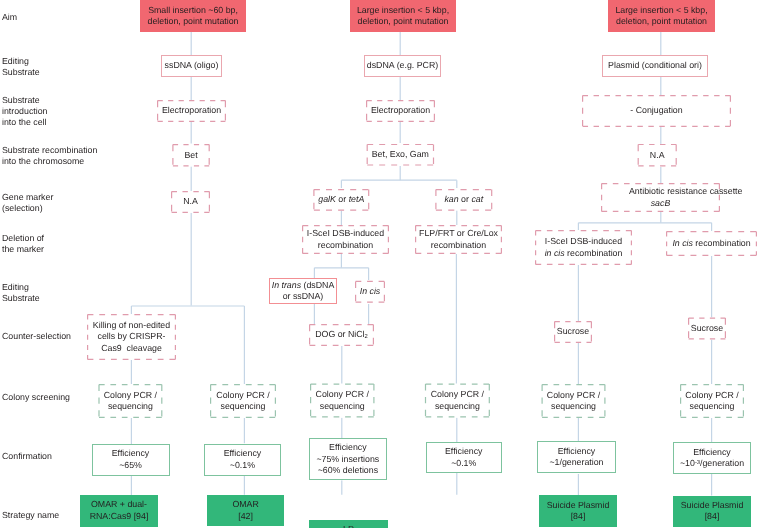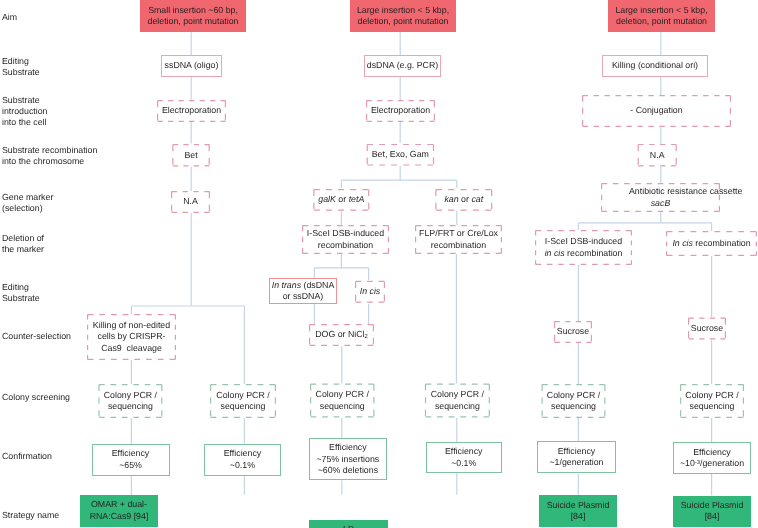--- a/index.html
+++ b/index.html
@@ -282,21 +282,21 @@
     <div class="node aim" style="left: 608px; top: 0px; width: 107px; height: 32px;">
       <span class="txt"><span style="display: block;">Large insertion &lt; 5 kbp,</span><span style="display: block;">deletion, point mutation</span></span>
     </div>
     <div class="node solid-red" style="left: 161px; top: 55px; width: 61px; height: 22px;">
       <span class="txt"><span style="display: block;">ssDNA (oligo)</span></span>
     </div>
     <div class="node solid-red" style="left: 364px; top: 55px; width: 77px; height: 22px;">
       <span class="txt"><span style="display: block;">dsDNA (e.g. PCR)</span></span>
     </div>
     <div class="node solid-red" style="left: 602px; top: 55px; width: 106px; height: 22px;">
-      <span class="txt"><span style="display: block;">Killing (conditional ori)</span></span>
+      <span class="txt"><span style="display: block;">Plasmid (conditional ori)</span></span>
     </div>
     <div class="node dash-red" style="left: 157px; top: 100px; width: 69px; height: 22px;">
       <span class="txt"><span style="display: block;">Electroporation</span></span>
     </div>
     <div class="node dash-red" style="left: 366px; top: 100px; width: 69px; height: 22px;">
       <span class="txt"><span style="display: block;">Electroporation</span></span>
     </div>
     <div class="node dash-red" style="left: 582px; top: 95px; width: 149px; height: 32px;">
       <span class="txt"><span style="display: block;">- Conjugation</span></span>
     </div>
@@ -382,20 +382,23 @@
       <span class="txt"><span style="display: block;">Efficiency</span><span style="display: block;">~0.1%</span></span>
     </div>
     <div class="node solid-green" style="left: 537px; top: 441px; width: 79px; height: 32px;">
       <span class="txt"><span style="display: block;">Efficiency</span><span style="display: block;">~1/generation</span></span>
     </div>
     <div class="node solid-green" style="left: 673px; top: 442px; width: 78px; height: 32px;">
       <span class="txt"><span style="display: block;">Efficiency</span><span style="display: block;">~10<sup>-3</sup>/generation</span></span>
     </div>
     <div class="node fill-green" style="left: 80px; top: 495px; width: 78px; height: 31.5px;">
       <span class="txt"><span style="display: block;">OMAR + dual-</span><span style="display: block;">RNA:Cas9 [94]</span></span>
+    </div>
+    <div class="node fill-green" style="left: 206.8px; top: 494.8px; width: 77.6px; height: 31.7px;">
+      <span class="txt"><span style="display: block;">OMAR</span><span style="display: block;">[42]</span></span>
     </div>
     <div class="node fill-green" style="left: 309px; top: 494.8px; width: 79px; height: 31.7px; margin-top: 25px;">
       <span class="txt"><span style="display: block;">LP</span><span style="display: block;">[86, 97]</span></span>
     </div>
     <div class="node fill-green" style="left: 539px; top: 495px; width: 78px; height: 32px;">
       <span class="txt"><span style="display: block;">Suicide Plasmid</span><span style="display: block;">[84]</span></span>
     </div>
     <div class="node fill-green" style="left: 673px; top: 495.5px; width: 78px; height: 31.5px;">
       <span class="txt"><span style="display: block;">Suicide Plasmid</span><span style="display: block;">[84]</span></span>
     </div>

